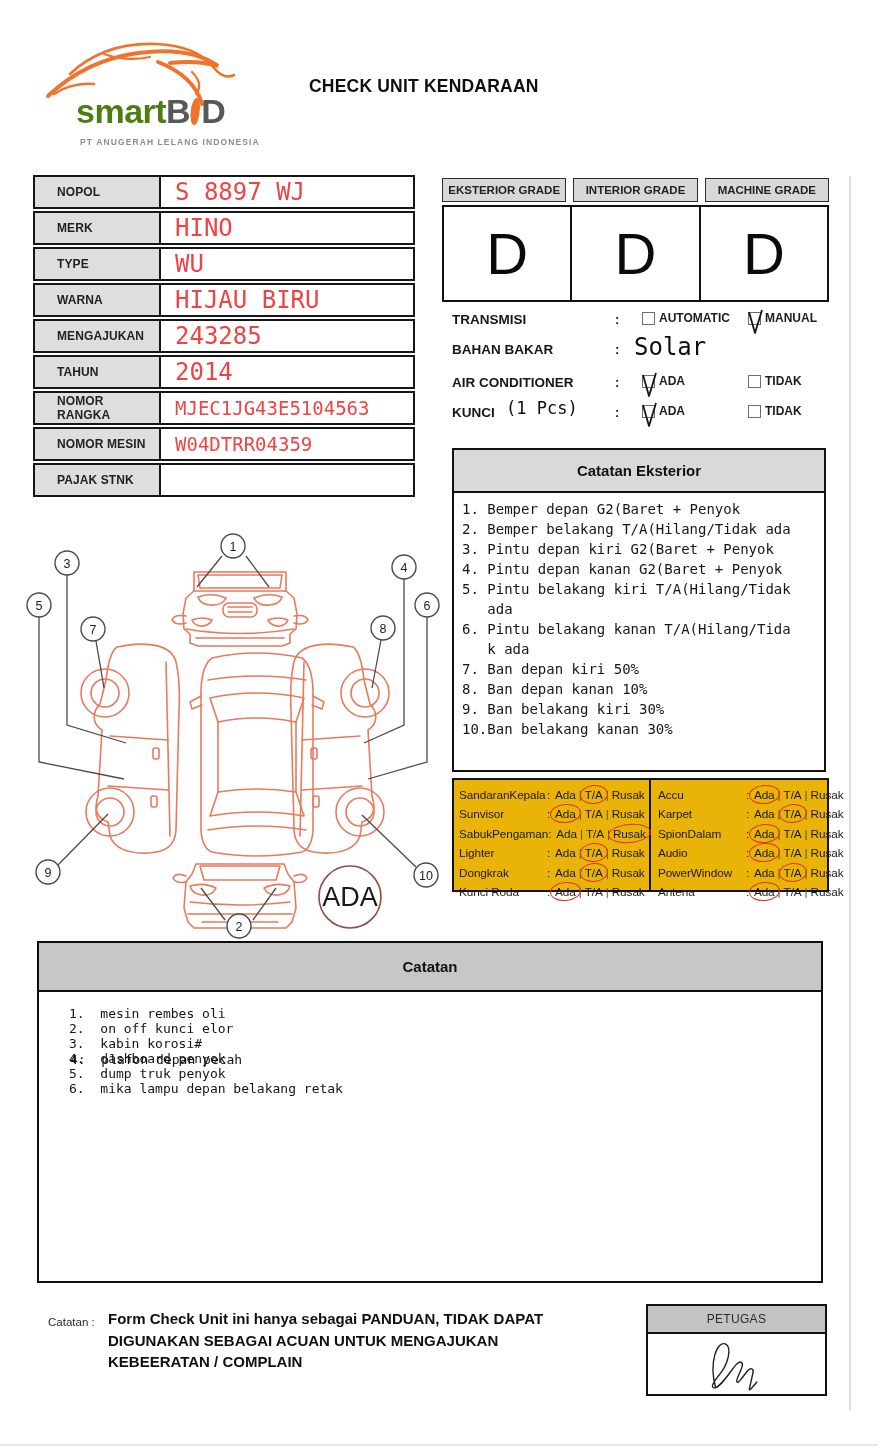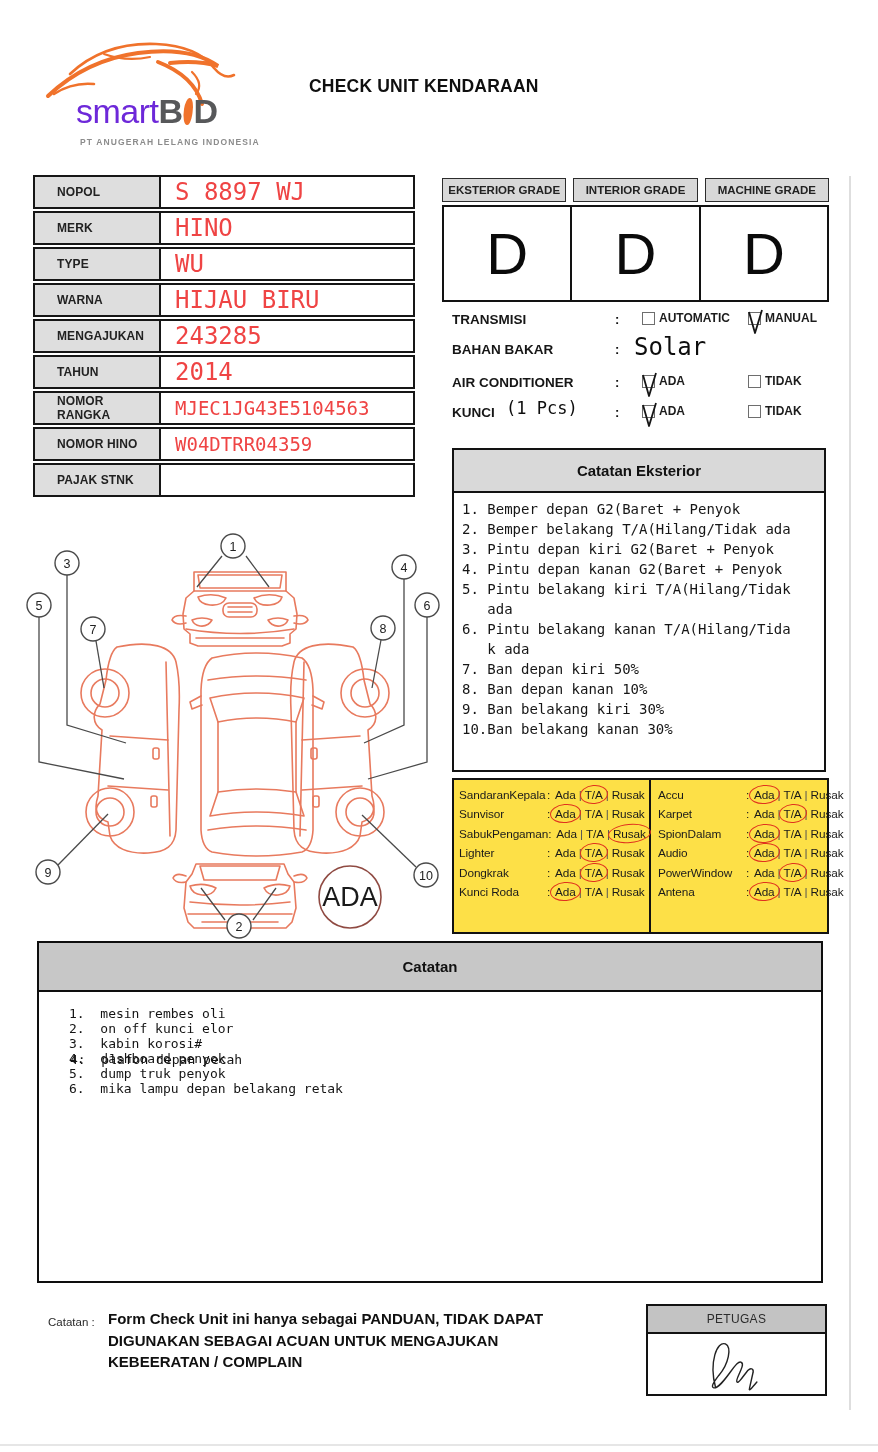--- a/index.html
+++ b/index.html
@@ -3,21 +3,21 @@
 <meta charset="utf-8">
 <style>
   html,body{margin:0;padding:0;background:#ffffff;}
   .page{position:relative;width:878px;height:1452px;background:#fff;overflow:hidden;
         font-family:"Liberation Sans",sans-serif;color:#111;}
 
   
   .logo{position:absolute;left:42px;top:30px;width:210px;height:110px;}
   .logo-car{position:absolute;left:0;top:0;}
   .logo-text{position:absolute;left:34px;top:62px;font-size:34px;letter-spacing:-0.5px;white-space:nowrap;}
-  .logo-smart{color:#6d28d9;font-weight:400;}
+  .logo-smart{color:#4d7c0f;font-weight:700;}
   .logo-bd{color:#57585a;font-weight:700;}
   .logo-i{display:inline-block;width:9px;height:27px;background:#f0722b;border-radius:45% 55% 40% 60%;
           transform:rotate(9deg) translateY(2px);margin:0 1px;}
   .logo-tag{position:absolute;left:38px;top:107px;font-size:8.5px;font-weight:700;color:#8c8c8c;letter-spacing:1.1px;white-space:nowrap;}
   .doc-title{position:absolute;left:309px;top:76px;font-size:17.5px;font-weight:700;letter-spacing:0.2px;color:#0f0f0f;}
 
   
   .vehicle{position:absolute;left:33px;top:175px;width:382px;}
   .veh-row{display:flex;height:33.5px;border:2px solid #161616;margin-bottom:2.5px;box-sizing:border-box;background:#fff;}
   .veh-lbl{flex:0 0 126px;background:#dedede;border-right:2px solid #161616;display:flex;align-items:center;
@@ -54,22 +54,22 @@
   .eks{position:absolute;left:452px;top:448px;width:374px;height:324px;border:2px solid #121212;box-sizing:border-box;background:#fff;}
   .eks-head{height:43px;background:#d9d9d9;border-bottom:2px solid #121212;display:flex;align-items:center;justify-content:center;
             font-size:15px;font-weight:700;color:#111;box-sizing:border-box;}
   .eks-list{padding:6px 6px 0 8px;}
   .eks-line{font-family:"DejaVu Sans Mono",monospace;font-size:14px;line-height:20px;color:#161616;white-space:pre;}
 
   
   .diagram{position:absolute;left:20px;top:530px;width:430px;height:418px;}
 
   
-  .checklist{position:absolute;left:452px;top:778px;width:377px;height:156px;border:2px solid #121212;box-sizing:border-box;
-             display:flex;background:#fde047;}
+  .checklist{position:absolute;left:452px;top:778px;width:377px;height:114px;border:2px solid #121212;box-sizing:border-box;
+             display:flex;background:#eab308;}
   .cl-col{flex:0 0 188px;border-right:2px solid #121212;box-sizing:border-box;padding:5px 2px 0 5px;}
   .cl-col.right{flex:1;border-right:none;padding-left:7px;}
   .cl-row{display:flex;align-items:center;height:19.5px;font-size:11.8px;color:#1a1a1a;letter-spacing:-0.1px;white-space:nowrap;}
   .cl-lbl{flex:0 0 88px;overflow:visible;}
   .cl-colon{flex:0 0 7px;}
   .cl-opt{display:inline-block;position:relative;padding:0 1px;}
   .cl-sep{color:#555;padding:0 2px;}
   .circled::after{content:"";position:absolute;left:-4px;right:-4px;top:-3px;bottom:-2px;
                   border:1.7px solid #e0301e;border-radius:50%;transform:rotate(-5deg);}
 
@@ -149,21 +149,21 @@
         <div class="veh-lbl">TAHUN</div>
         <div class="veh-val">2014</div>
       </div>
 
       <div class="veh-row">
         <div class="veh-lbl">NOMOR RANGKA</div>
         <div class="veh-val">MJEC1JG43E5104563</div>
       </div>
 
       <div class="veh-row">
-        <div class="veh-lbl">NOMOR HINO</div>
+        <div class="veh-lbl">NOMOR MESIN</div>
         <div class="veh-val">W04DTRR04359</div>
       </div>
 
       <div class="veh-row">
         <div class="veh-lbl">PAJAK STNK</div>
         <div class="veh-val"></div>
       </div>
     </div>
 
   <div class="grades">

